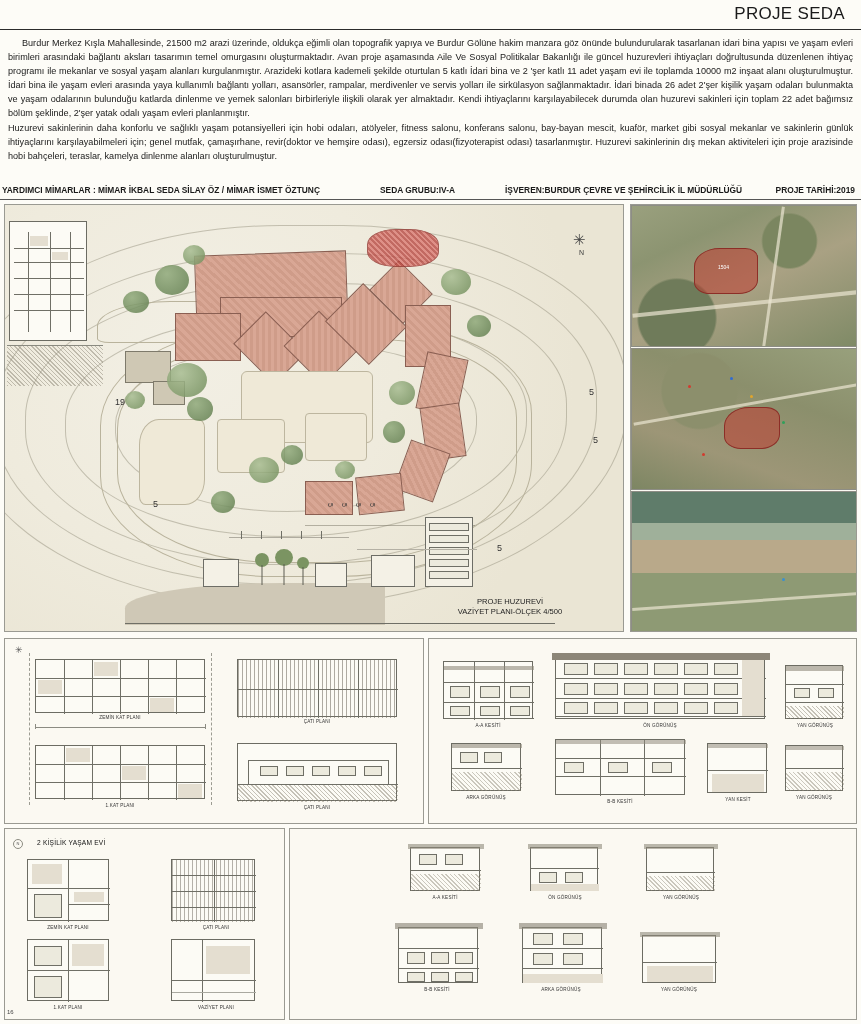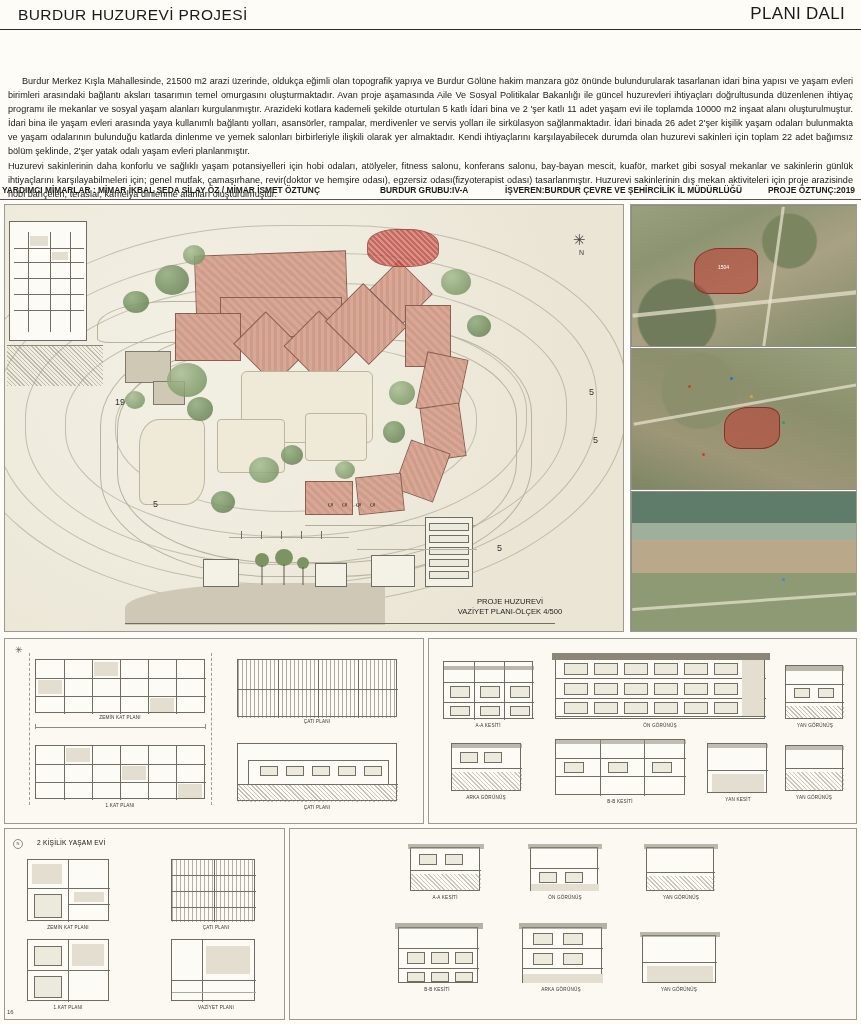--- a/index.html
+++ b/index.html
@@ -8,21 +8,21 @@
 
   
   .hdr{position:absolute;left:0;top:0;width:861px;height:30px;}
   .hdr-title{position:absolute;left:18px;top:6px;font-size:15.5px;letter-spacing:.4px;font-weight:400;}
   .hdr-right{position:absolute;right:16px;top:4px;font-size:17px;letter-spacing:.3px;}
   .hdr-rule{position:absolute;left:0;top:29px;width:861px;height:1px;background:#2b2b2b;}
 
   
   .txt{position:absolute;left:8px;top:36px;width:845px;font-size:9.1px;line-height:14.1px;text-align:justify;}
   .txt p{margin:0;}
-  .txt .ind{text-indent:14px;margin-top:38px;}
+  .txt .ind{text-indent:14px;}
 
   
   .credits{position:absolute;left:0;top:184px;width:861px;height:14px;font-size:8.4px;font-weight:700;}
   .credits .c1{position:absolute;left:2px;top:1px;}
   .credits .c2{position:absolute;left:380px;top:1px;}
   .credits .c3{position:absolute;left:505px;top:1px;}
   .credits .c4{position:absolute;right:6px;top:1px;}
   .rule2{position:absolute;left:0;top:199px;width:861px;height:1px;background:#555;}
 
   
@@ -100,35 +100,34 @@
   .axisc{position:absolute;width:8px;height:8px;border:1px solid #8c8c82;border-radius:50%;font-size:4px;text-align:center;line-height:8px;color:#555;}
   .cornernum{position:absolute;font-size:6px;color:#444;}
   .smallsun{position:absolute;font-size:9px;color:#555;}
 </style>
 </head>
 <body>
 
 <div class="sheet">
 
   <div class="hdr">
-    <div class="hdr-title">BURDUR HUZUREVİ PROJESİ</div>
-    <div class="hdr-right">PLANI DALI</div>
+    <div class="hdr-right">PROJE SEDA</div>
     <div class="hdr-rule"></div>
   </div>
 
   <div class="txt">
     <p class="ind">Burdur Merkez Kışla Mahallesinde, 21500 m2 arazi üzerinde, oldukça eğimli olan topografik yapıya ve Burdur Gölüne hakim manzara göz önünde bulundurularak tasarlanan  idari bina yapısı ve yaşam evleri birimleri arasındaki bağlantı aksları tasarımın temel omurgasını oluşturmaktadır. Avan proje aşamasında Aile Ve Sosyal Politikalar Bakanlığı ile güncel huzurevleri ihtiyaçları doğrultusunda düzenlenen ihtiyaç programı ile mekanlar ve sosyal yaşam alanları kurgulanmıştır. Arazideki kotlara kademeli şekilde oturtulan 5 katlı İdari bina ve 2 'şer katlı 11 adet yaşam evi ile toplamda 10000 m2 inşaat alanı oluşturulmuştur. İdari bina ile yaşam evleri arasında  yaya kullanımlı bağlantı yolları, asansörler, rampalar, merdivenler ve servis yolları ile sirkülasyon sağlanmaktadır. İdari binada 26 adet 2'şer kişilik yaşam odaları bulunmakta ve yaşam odalarının bulunduğu katlarda dinlenme ve yemek salonları birbirleriyle ilişkili olarak yer almaktadır. Kendi ihtiyaçlarını karşılayabilecek durumda olan huzurevi sakinleri için toplam 22 adet bağımsız bölüm şeklinde, 2'şer yatak odalı yaşam evleri planlanmıştır.</p>
     <p>Huzurevi sakinlerinin daha konforlu ve sağlıklı yaşam potansiyelleri için hobi odaları, atölyeler, fitness salonu, konferans salonu, bay-bayan mescit, kuaför, market gibi sosyal mekanlar ve sakinlerin günlük ihtiyaçlarını karşılayabilmeleri için; genel mutfak, çamaşırhane, revir(doktor ve hemşire odası), egzersiz odası(fizyoterapist odası) tasarlanmıştır. Huzurevi sakinlerinin dış mekan aktiviteleri için proje arazisinde hobi bahçeleri, teraslar, kamelya dinlenme alanları oluşturulmuştur.</p>
   </div>
 
   <div class="credits">
     <div class="c1">YARDIMCI MİMARLAR : MİMAR İKBAL SEDA SİLAY ÖZ / MİMAR İSMET ÖZTUNÇ</div>
-    <div class="c2">BURDUR GRUBU:IV-A</div>
+    <div class="c2">SEDA GRUBU:IV-A</div>
     <div class="c3">İŞVEREN:BURDUR ÇEVRE VE ŞEHİRCİLİK İL MÜDÜRLÜĞÜ</div>
-    <div class="c4">PROJE ÖZTUNÇ:2019</div>
+    <div class="c4">PROJE TARİHİ:2019</div>
   </div>
   <div class="rule2"></div>
 
   <div class="panel site">
     <div class="terrain"></div>
 
     <div class="contour" style="left:-40px;top:20px;width:660px;height:380px;"></div>
     <div class="contour" style="left:-10px;top:48px;width:600px;height:330px;"></div>
     <div class="contour" style="left:20px;top:78px;width:540px;height:280px;"></div>
     <div class="contour" style="left:60px;top:110px;width:460px;height:220px;"></div>

